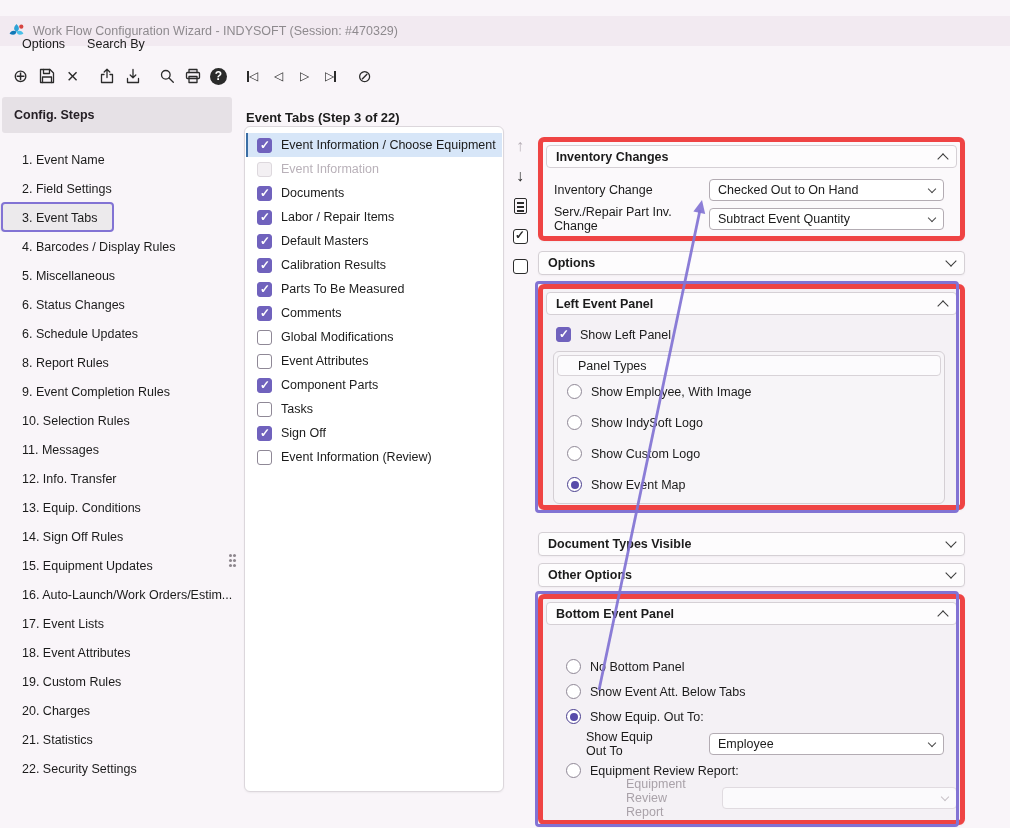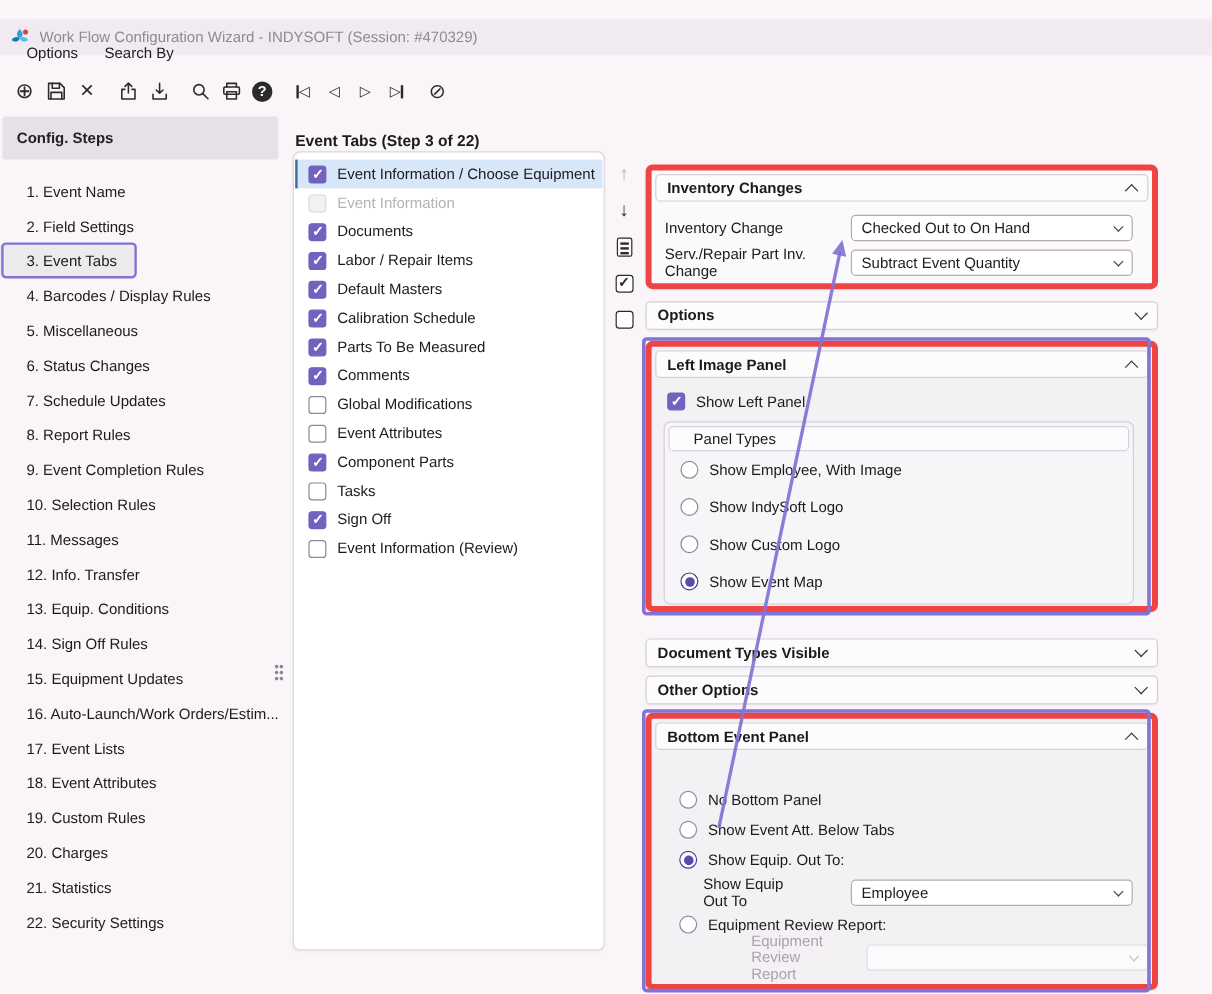--- a/index.html
+++ b/index.html
@@ -195,21 +195,21 @@
 
   <div class="sidebar">
     <div class="sidebar-header">Config. Steps</div>
     <div class="steps">
       <div class="step">1. Event Name</div>
       <div class="step">2. Field Settings</div>
       <div class="step selected">3. Event Tabs</div>
       <div class="step">4. Barcodes / Display Rules</div>
       <div class="step">5. Miscellaneous</div>
       <div class="step">6. Status Changes</div>
-      <div class="step">7. Schedule Updates</div>
+      <div class="step">6. Schedule Updates</div>
       <div class="step">8. Report Rules</div>
       <div class="step">9. Event Completion Rules</div>
       <div class="step">10. Selection Rules</div>
       <div class="step">11. Messages</div>
       <div class="step">12. Info. Transfer</div>
       <div class="step">13. Equip. Conditions</div>
       <div class="step">14. Sign Off Rules</div>
       <div class="step">15. Equipment Updates</div>
       <div class="step">16. Auto-Launch/Work Orders/Estim...</div>
       <div class="step">17. Event Lists</div>
@@ -239,21 +239,21 @@
     <div class="tabrow">
         <span class="cb checked"></span>
         <span class="tablabel">Labor / Repair Items</span>
       </div>
     <div class="tabrow">
         <span class="cb checked"></span>
         <span class="tablabel">Default Masters</span>
       </div>
     <div class="tabrow">
         <span class="cb checked"></span>
-        <span class="tablabel">Calibration Schedule</span>
+        <span class="tablabel">Calibration Results</span>
       </div>
     <div class="tabrow">
         <span class="cb checked"></span>
         <span class="tablabel">Parts To Be Measured</span>
       </div>
     <div class="tabrow">
         <span class="cb checked"></span>
         <span class="tablabel">Comments</span>
       </div>
     <div class="tabrow">
@@ -323,21 +323,21 @@
     </div>
   </div>
 
   <div class="sec-head solo" id="sec-options">
     <span class="sec-title">Options</span>
     <span class="chev-d"></span>
   </div>
 
   <div class="section" id="sec-left">
     <div class="sec-head">
-      <span class="sec-title">Left Image Panel</span>
+      <span class="sec-title">Left Event Panel</span>
       <span class="chev-u"></span>
     </div>
     <div class="slp-row">
       <span class="cb checked"></span>
       <span>Show Left Panel</span>
     </div>
     <div class="pt-box">
       <div class="pt-head">Panel Types</div>
       <div class="radio-row">
           <span class="radio"></span>

